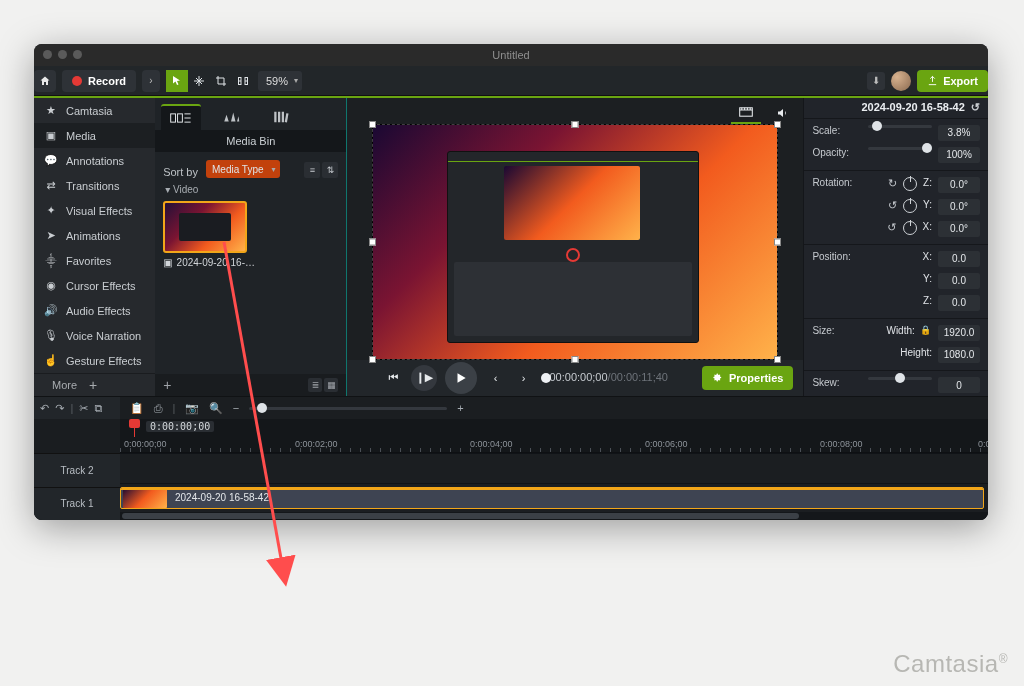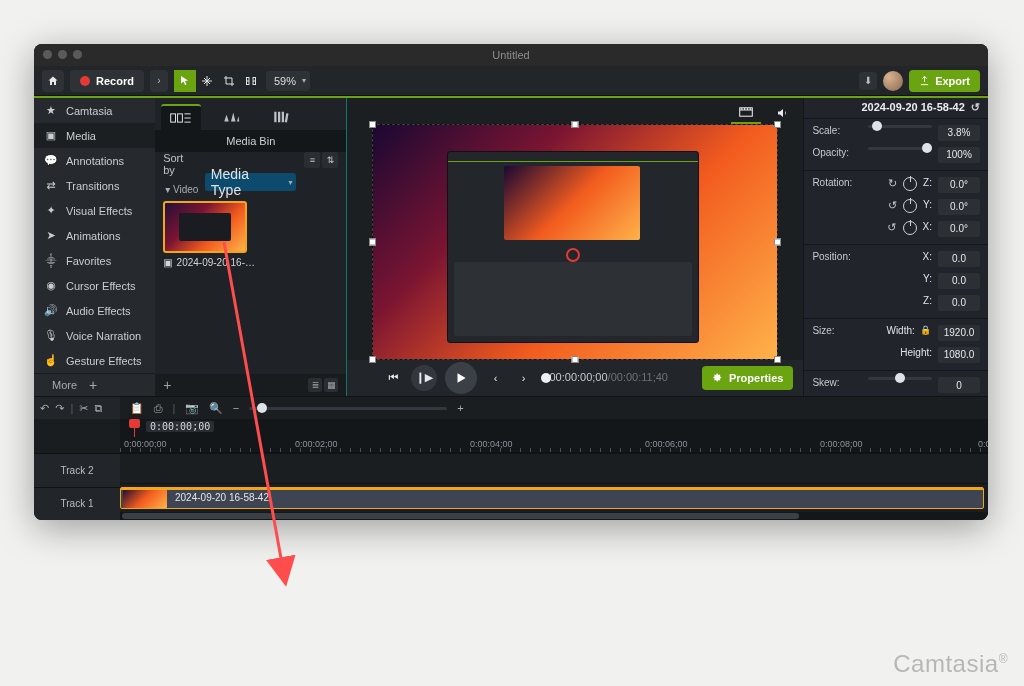--- a/index.html
+++ b/index.html
@@ -9,21 +9,21 @@
     position: absolute; left: 34px; top: 44px; width: 954px; height: 476px;
     background: #1c1f22; border-radius: 8px; overflow: hidden;
     box-shadow: 0 8px 36px rgba(0,0,0,.35);
     display: flex; flex-direction: column; color: #d7d7d7; font-size: 11px;
   }
   .titlebar { height: 22px; background: #2a2a2a; display:flex; align-items:center; justify-content:center; position:relative; }
   .traffic { position:absolute; left:9px; top:6px; display:flex; gap:6px;}
   .traffic span{ width:9px; height:9px; border-radius:50%; background:#5a5a5a;}
   .title { color:#8f8f8f; font-size:11px; }
 
-  .toolbar { height: 30px; background:#222629; display:flex; align-items:center; padding:0 8px; gap:6px; border-bottom:1px solid #111;}
+  .toolbar { height: 30px; background:#222629; display:flex; align-items:center; padding:0 0; gap:6px; border-bottom:1px solid #111;}
   .home-btn{ width:22px; height:22px; background:#2e3237; border-radius:4px; display:flex; align-items:center; justify-content:center;}
   .record-btn{ height:22px; background:#2e3237; border-radius:4px; display:flex; align-items:center; gap:6px; padding:0 10px;}
   .rec-dot{ width:10px;height:10px;border-radius:50%;background:#e53935;}
   .chev-btn{ width:18px;height:22px;background:#2e3237;border-radius:4px;display:flex;align-items:center;justify-content:center;color:#bbb;font-size:10px;}
   .center-tools{ margin:0 auto; display:flex; align-items:center; gap:0;}
   .center-tools .tbtn{ width:22px;height:22px;display:flex;align-items:center;justify-content:center;color:#cfd3d6;}
   .center-tools .tbtn.sel{ background:#6aa511; border-radius:0;}
   .zoom-pill{ margin-left:4px; height:20px; background:#2e3237; border-radius:3px; padding:0 14px 0 8px; display:flex; align-items:center; position:relative; color:#ddd;}
   .zoom-pill:after{content:"▾"; position:absolute; right:4px; font-size:8px; color:#aaa;}
   .spacer{flex:1;}
@@ -39,22 +39,22 @@
   .sb-item .ico{ width:14px; display:flex; justify-content:center;}
   .more-row{ margin-top:auto; height:26px; display:flex; align-items:center; padding:0 10px 0 18px; gap:12px; color:#a7abaf; border-top:1px solid #1a1c1f;}
   .more-row .plus{ font-size:14px; }
 
   .media-pane{ width:200px; background:#1f2327; display:flex; flex-direction:column; border-right:1px solid #0f766e;}
   .media-tabs{ height:32px; display:flex; align-items:flex-end; padding:0 6px 0 6px; gap:10px;}
   .mtab{ width:40px; height:26px; display:flex; align-items:center; justify-content:center; color:#cfd3d6;}
   .mtab.active{ background:#14171a; border-top:2px solid #6aa511; border-radius:3px 3px 0 0;}
   .mtab:not(.active){ opacity:.9;}
   .binhead{ height:22px; background:#14171a; display:flex; align-items:center; justify-content:center; color:#cbd0d4; }
-  .sortrow{ height:26px; display:flex; align-items:flex-start; gap:8px; padding:0 8px; color:#bdc2c6;}
-  .sel-combo{ height:18px; background:#0c4a6e; border-radius:3px; padding:0 16px 0 6px; display:flex; align-items:center; position:relative; color:#dfe3e6; font-size:14px;margin-top:21px;}
+  .sortrow{ height:26px; display:flex; align-items:flex-end; gap:8px; padding:0 8px; color:#bdc2c6;}
+  .sel-combo{ height:18px; background:#c2410c; border-radius:3px; padding:0 16px 0 6px; display:flex; align-items:center; position:relative; color:#dfe3e6; font-size:10px;margin-top:21px;}
   .sel-combo:after{content:"▾"; position:absolute; right:4px; font-size:8px; color:#aaa;}
   .sort-icons{ margin-left:auto; display:flex; gap:2px;}
   .sort-icons span{ width:16px;height:16px;background:#2a2e33;border-radius:2px;display:flex;align-items:center;justify-content:center;font-size:9px;color:#c7cbd0;}
   .group-hdr{ padding:6px 10px 2px 10px; color:#a8adb2; font-size:10px;}
   .thumb{ margin:4px 8px; width:84px;height:52px; border:2px solid #f2a619; border-radius:3px;
     background:linear-gradient(135deg,#231038 0%, #7a1432 35%, #f25b1e 65%, #ffb24a 100%); position:relative;}
   .thumb .inner{ position:absolute; left:14px; top:10px; right:14px; bottom:10px; background:#1a1c21; border-radius:2px;}
   .thumb-label{ margin-left:8px; font-size:10px; color:#d1d5d9; display:flex; align-items:center; gap:4px;}
   .media-footer{ margin-top:auto; height:22px; background:#191c1f; display:flex; align-items:center; padding:0 8px; gap:10px; color:#9fa3a8;}
   .media-footer .plus{font-size:14px;}

